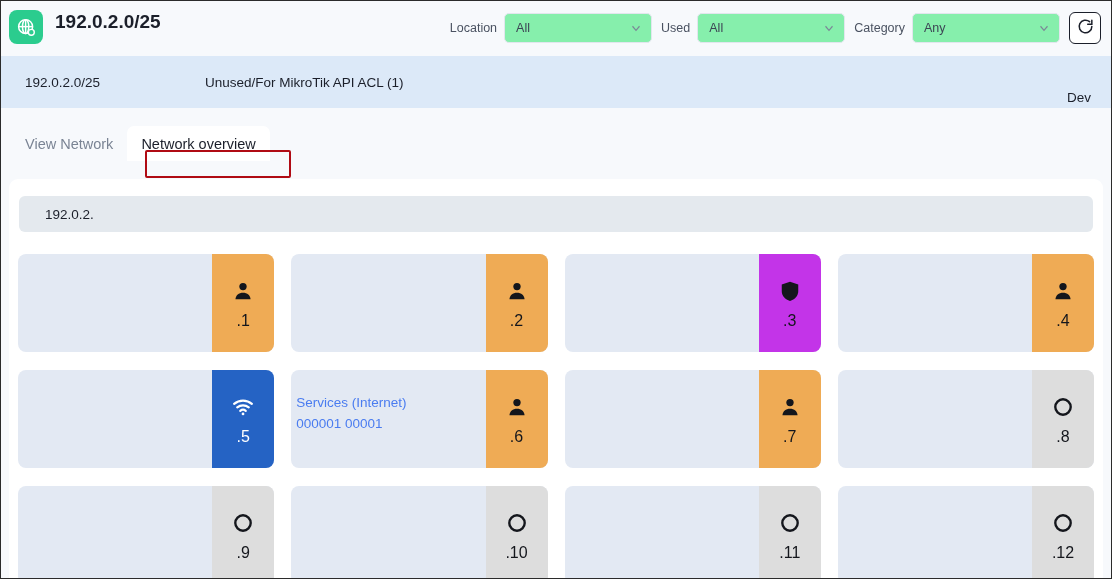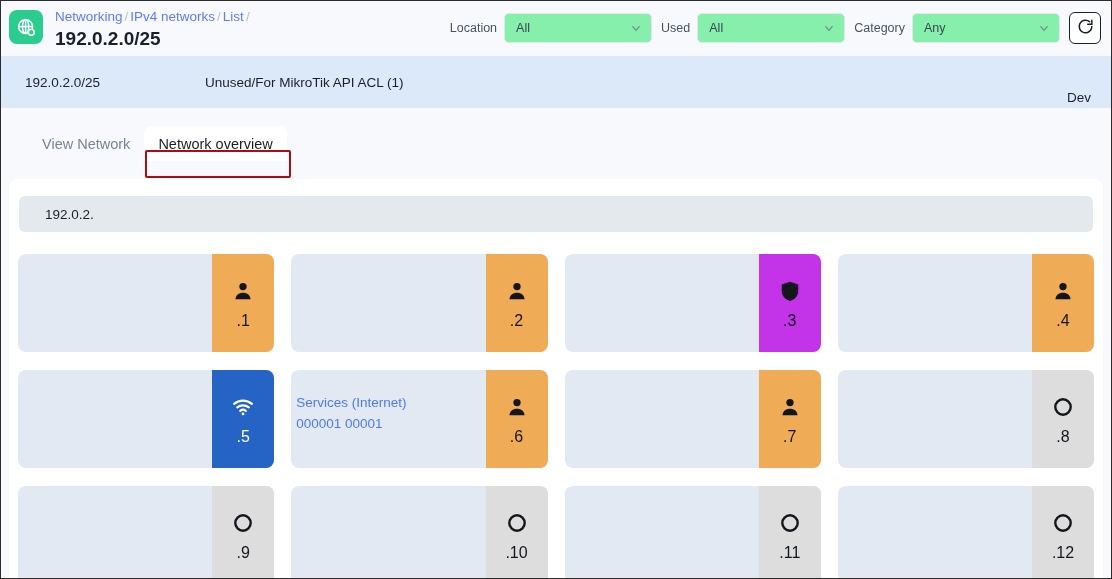--- a/index.html
+++ b/index.html
@@ -133,21 +133,21 @@
   .info-cidr { width: 180px; flex: 0 0 auto; white-space: nowrap; }
   .info-desc { flex: 1; white-space: nowrap; }
   .info-env { flex: 0 0 auto; white-space: nowrap; margin-top: 31px; }
 
   
   .tabs-wrap {
     height: 53px;
     background: #f7f9fc;
     display: flex;
     align-items: flex-end;
-    padding-left: 27px;
+    padding-left: 10px;
     position: relative;
   }
   .tab {
     height: 35px;
     display: flex;
     align-items: center;
     padding: 0 14px;
     font-size: 14.5px;
     color: #7a8494;
     cursor: pointer;
@@ -264,23 +264,20 @@
       <svg width="21" height="21" viewBox="0 0 24 24" fill="none" stroke="#ffffff" stroke-width="1.7">
         <circle cx="11" cy="11" r="8"></circle>
         <ellipse cx="11" cy="11" rx="3.6" ry="8"></ellipse>
         <line x1="3" y1="11" x2="19" y2="11"></line>
         <line x1="11" y1="3" x2="11" y2="19"></line>
         <circle cx="17.5" cy="17.5" r="3.4" fill="#2bcc8e" stroke="#ffffff" stroke-width="1.6"></circle>
       </svg>
     </div>
 
     <div class="title-block">
-      <div class="breadcrumb">
-        <a href="#">Networking</a><span class="sep">/</span><a href="#">IPv4 networks</a><span class="sep">/</span><a href="#">List</a><span class="sep">/</span>
-      </div>
       <div class="page-title">192.0.2.0/25</div>
     </div>
 
     <div class="filters">
 
       <div class="filter-group">
         <span class="filter-label">Location</span>
         <div class="select">
           <span class="val">All</span>
           <span class="chev">

